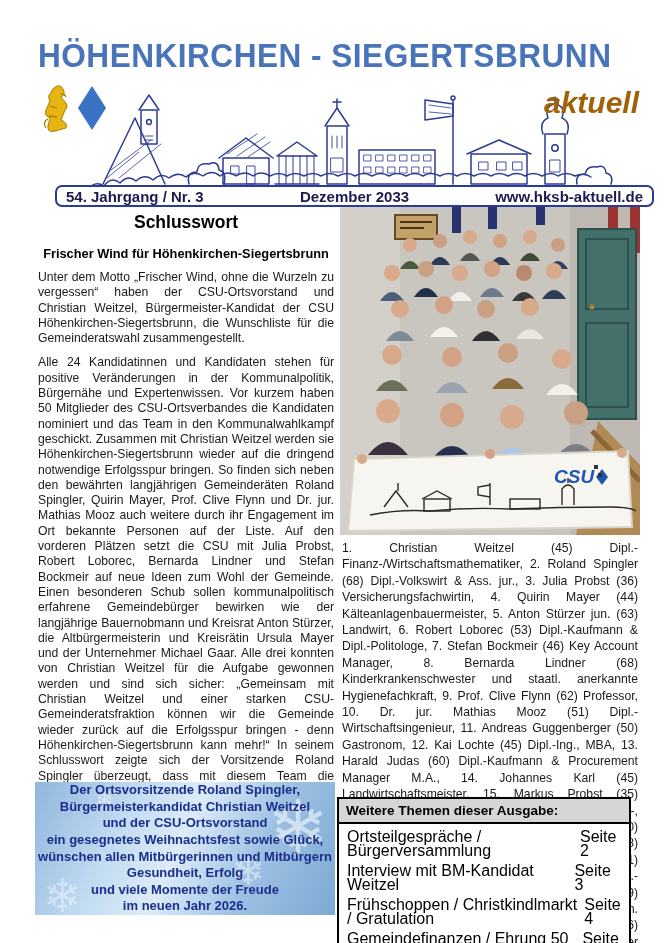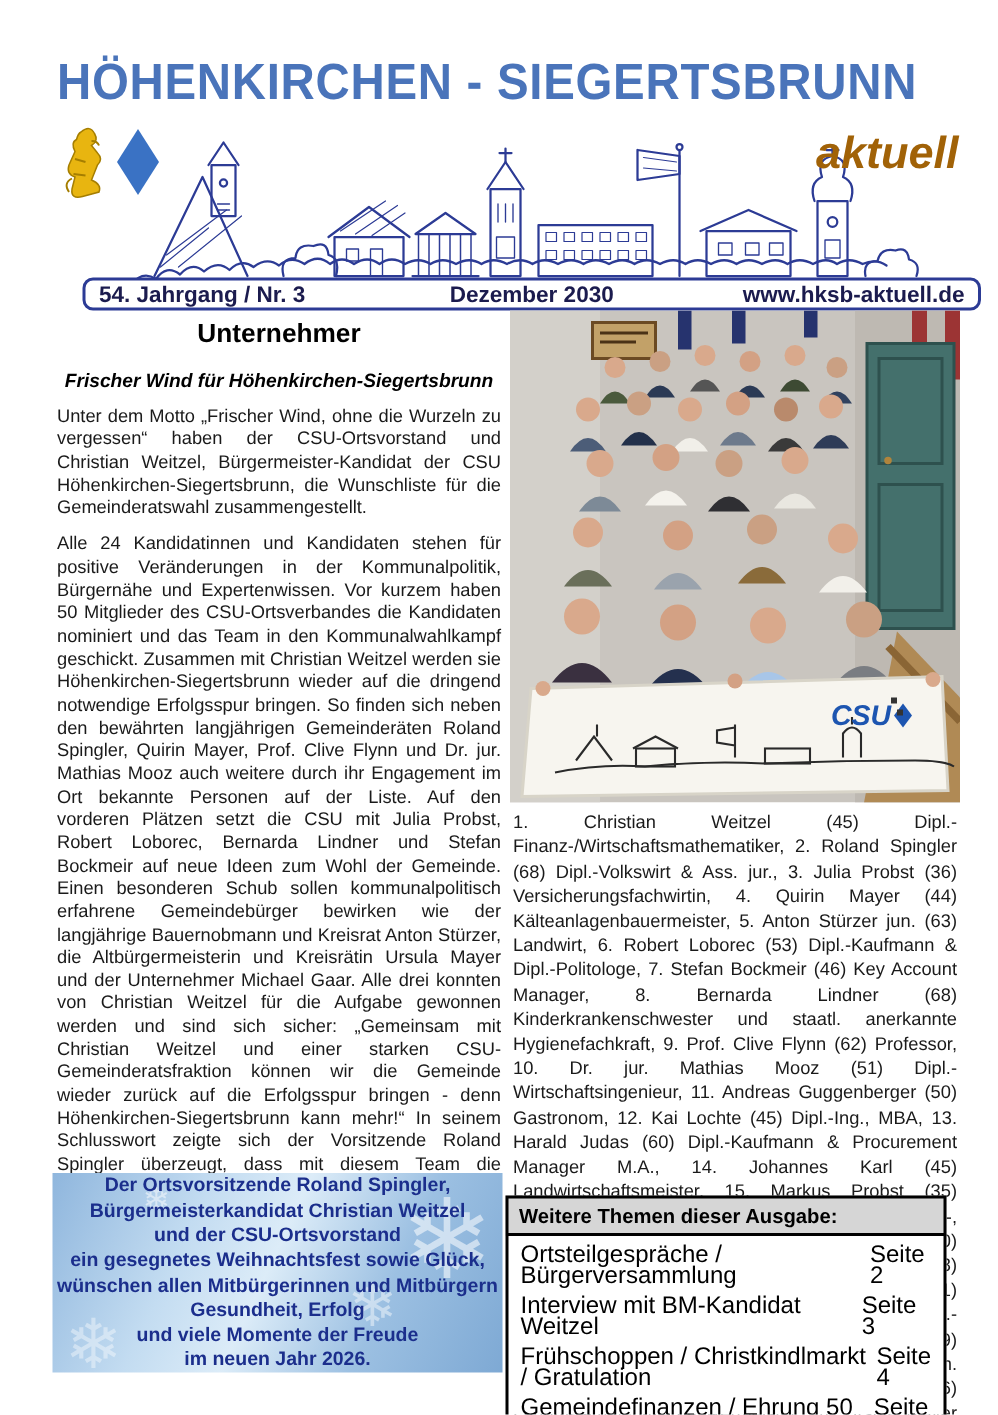--- a/index.html
+++ b/index.html
@@ -23,21 +23,21 @@
     position:absolute;left:33px;top:185px;width:599px;height:22px;
     border:2.5px solid #2c3b95;border-radius:7px;background:#fff;
     display:flex;align-items:center;justify-content:space-between;
     padding:0 9px;box-sizing:border-box;
     font-size:15px;font-weight:700;color:#1b1b4e;margin-left:22px;
   }
   .issue-bar .bar-center{position:absolute;left:50%;transform:translateX(-50%);}
   
   .left-col{position:absolute;left:38px;top:212px;width:296px;}
   .article-title{font-size:17.5px;font-weight:700;text-align:center;line-height:21px;color:#000;}
-  .article-sub{font-size:12.8px;font-weight:700;text-align:center;margin-top:13px;color:#000;font-style:italic;}
+  .article-sub{font-size:12.8px;font-weight:700;text-align:center;margin-top:13px;color:#000;}
   .left-col p{font-size:12.2px;line-height:15.3px;text-align:justify;margin:9px 0 0 0;}
   .signoff{font-size:10.5px;text-align:right;margin-top:2px;color:#222;}
   
   .greeting{
     position:absolute;left:35px;top:782px;width:300px;height:133px;
     background:linear-gradient(115deg,#8fb6dd 0%,#c3dcf1 30%,#dcecf8 48%,#9cc0e2 72%,#7ea9d4 100%);
     overflow:hidden;display:flex;flex-direction:column;justify-content:center;
   }
   .greeting .flake{position:absolute;color:#ffffff;opacity:.8;font-family:"DejaVu Sans",sans-serif;}
   .greeting .gline{
@@ -140,27 +140,27 @@
     <rect x="465" y="68" width="10" height="12" stroke-width=".9"></rect>
 
     <path d="M492 92 q-2 -10 8 -10 q2 -9 12 -7 q8 -3 9 6 q8 2 5 11"></path>
   </g>
 </svg>
 
 <div class="aktuell">aktuell</div>
 
 <div class="issue-bar">
   <span>54. Jahrgang / Nr. 3</span>
-  <span class="bar-center">Dezember 2030</span>
+  <span class="bar-center">Dezember 2033</span>
   <span>www.hksb-aktuell.de</span>
 </div>
 
 <div class="left-col">
   <div class="article-title">
-    <div>Unternehmer</div>
+    <div>Schlusswort</div>
   </div>
   <div class="article-sub">Frischer Wind für Höhenkirchen-Siegertsbrunn</div>
   <p>Unter dem Motto „Frischer Wind, ohne die Wurzeln zu vergessen“ haben der CSU-Ortsvorstand und Christian Weitzel, Bürgermeister-Kandidat der CSU Höhenkirchen-Siegertsbrunn, die Wunschliste für die Gemeinderatswahl zusammengestellt.</p>
   <p>Alle 24 Kandidatinnen und Kandidaten stehen für positive Veränderungen in der Kommunalpolitik, Bürgernähe und Expertenwissen. Vor kurzem haben 50 Mitglieder des CSU-Ortsverbandes die Kandidaten nominiert und das Team in den Kommunalwahlkampf geschickt. Zusammen mit Christian Weitzel werden sie Höhenkirchen-Siegertsbrunn wieder auf die dringend notwendige Erfolgsspur bringen. So finden sich neben den bewährten langjährigen Gemeinderäten Roland Spingler, Quirin Mayer, Prof. Clive Flynn und Dr. jur. Mathias Mooz auch weitere durch ihr Engagement im Ort bekannte Personen auf der Liste. Auf den vorderen Plätzen setzt die CSU mit Julia Probst, Robert Loborec, Bernarda Lindner und Stefan Bockmeir auf neue Ideen zum Wohl der Gemeinde. Einen besonderen Schub sollen kommunalpolitisch erfahrene Gemeindebürger bewirken wie der langjährige Bauernobmann und Kreisrat Anton Stürzer, die Altbürgermeisterin und Kreisrätin Ursula Mayer und der Unternehmer Michael Gaar. Alle drei konnten von Christian Weitzel für die Aufgabe gewonnen werden und sind sich sicher: „Gemeinsam mit Christian Weitzel und einer starken CSU-Gemeinderatsfraktion können wir die Gemeinde wieder zurück auf die Erfolgsspur bringen - denn Höhenkirchen-Siegertsbrunn kann mehr!“ In seinem Schlusswort zeigte sich der Vorsitzende Roland Spingler überzeugt, dass mit diesem Team die gesteckten Ziele bei den Wahlen für Bürgermeister und Gemeinderat erreicht werden und man auch zu einer erfolgreichen Wiederwahl des Landrats Christoph Göbel beitragen werde.</p>
   <div class="signoff">R. Spingler</div>
 </div>
 
 <svg class="photo" viewBox="0 0 300 328" preserveAspectRatio="none">
 
   <rect x="0" y="0" width="300" height="328" fill="#c9c5bf"></rect>

